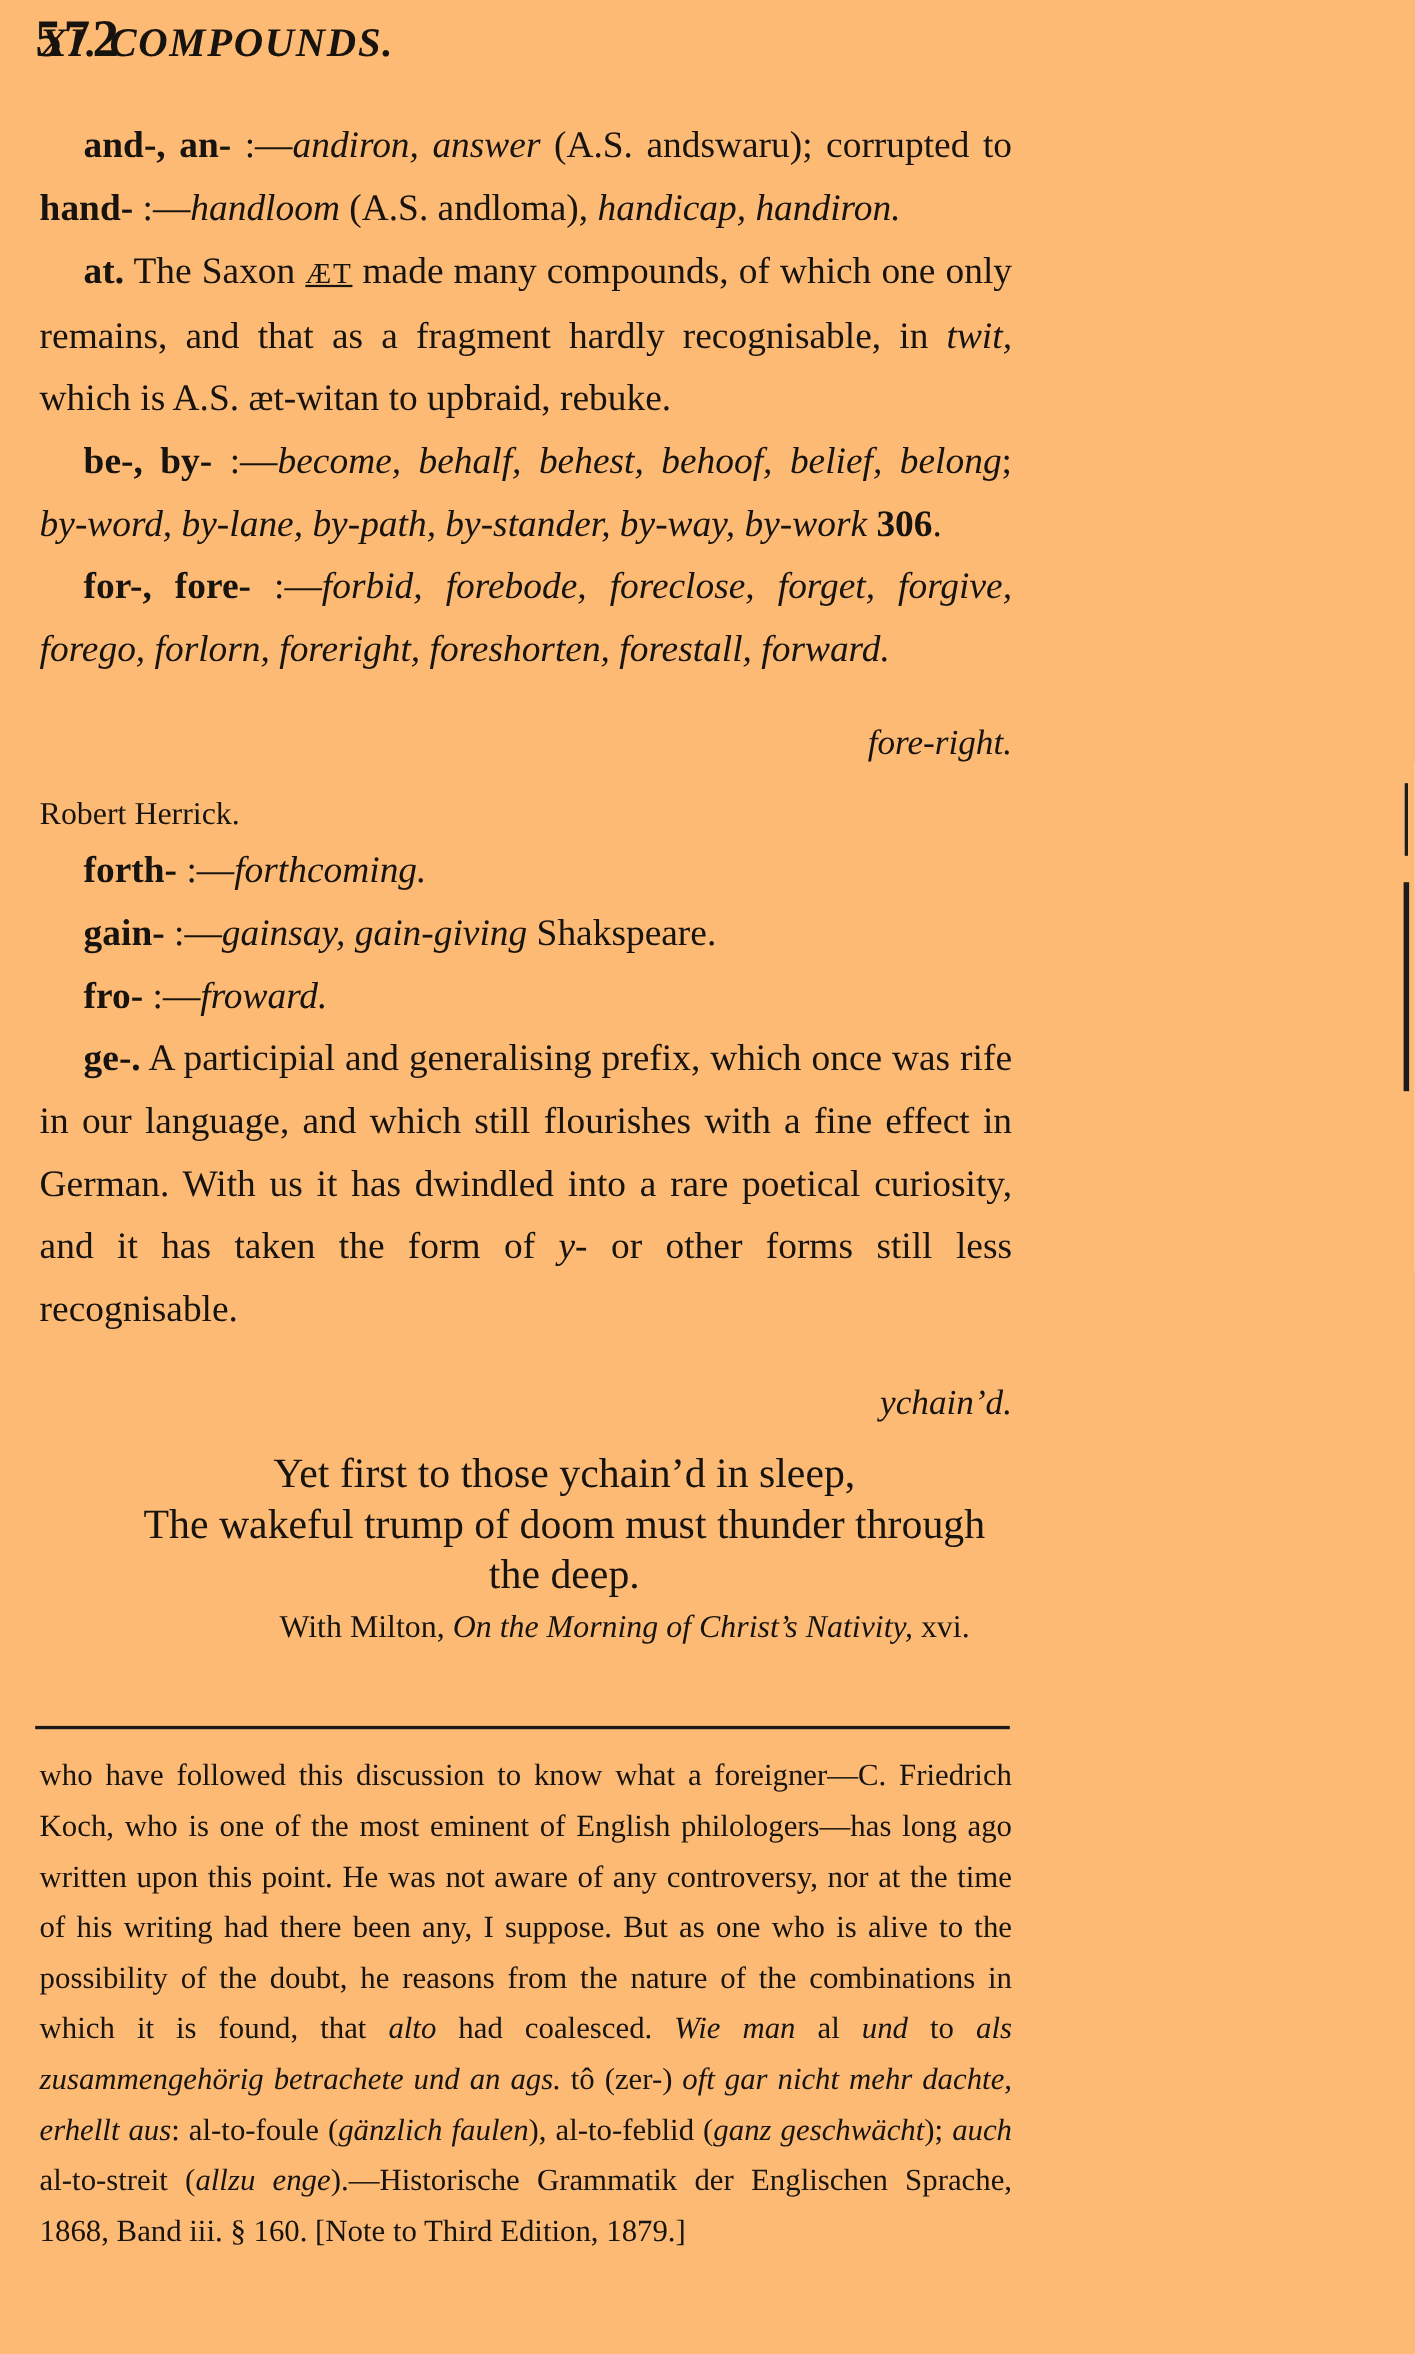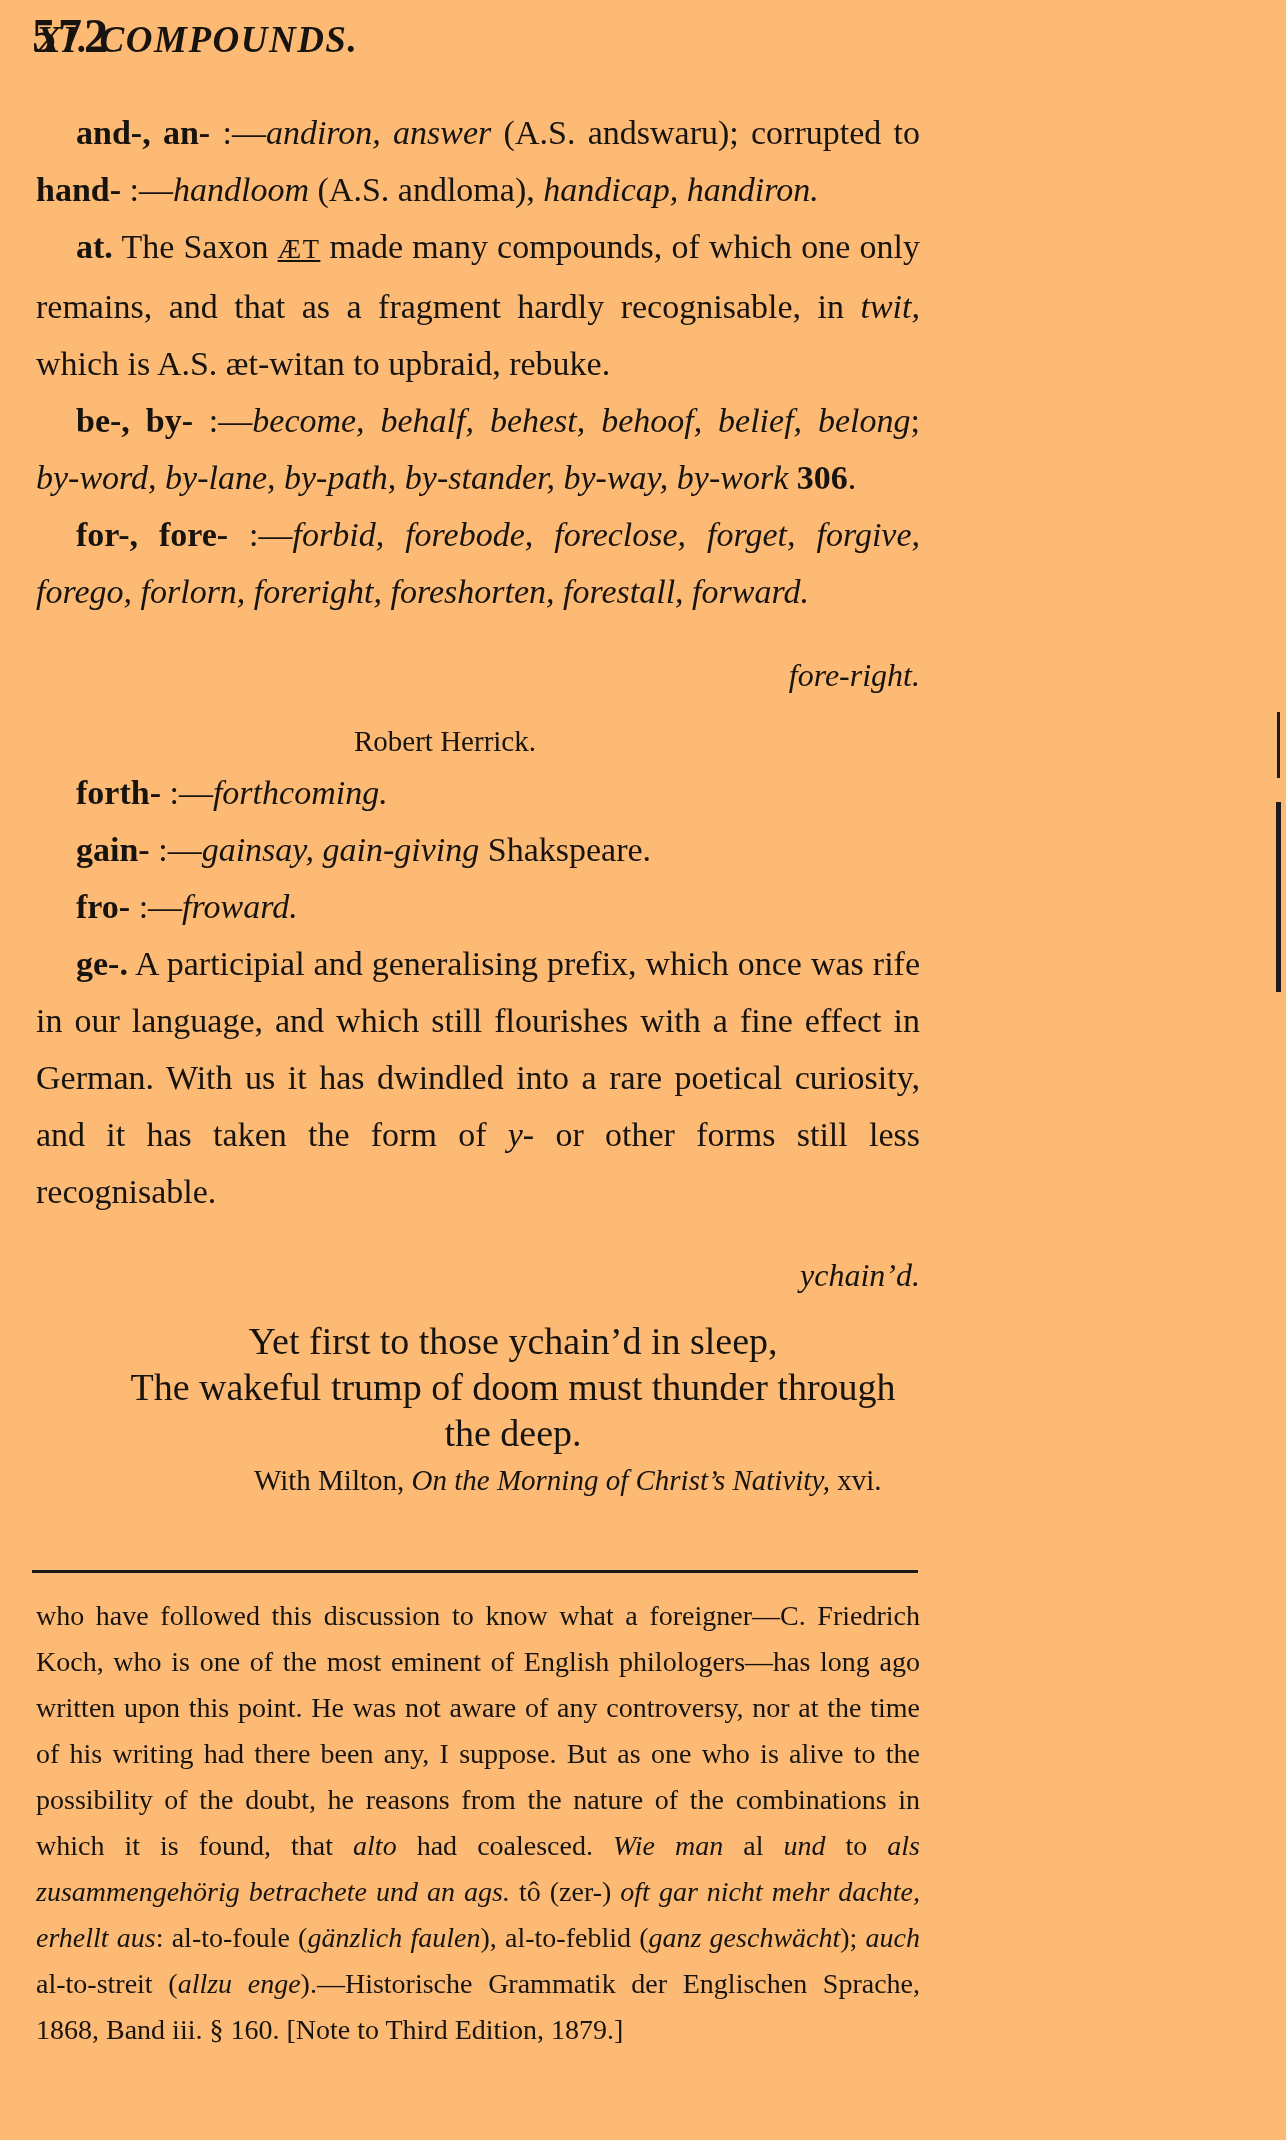--- a/index.html
+++ b/index.html
@@ -16,21 +16,21 @@
   .pagenum { position:absolute; left:-4px; top:-8px; font-size:48px; font-weight:600; letter-spacing:2px; }
   .running-head { font-size:37px; font-weight:bold; font-style:italic; letter-spacing:1.5px; padding-top:2px; }
 
   .entry { margin:0; font-size:34px; line-height:57px; text-align:justify; text-indent:40px; }
   .b { font-weight:bold; }
   .i { font-style:italic; }
   .sc { font-size:0.78em; letter-spacing:1.5px;text-decoration:underline; }
 
   .subhead { text-align:right; font-style:italic; font-size:32px; line-height:42px; margin:34px 0 22px; }
   .quote-center { font-size:29px; line-height:46px; text-align:center; padding-left:96px; }
-  .attr-right { font-size:29px; line-height:46px; text-align:center; padding-right:66px; }
+  .attr-right { font-size:29px; line-height:46px; text-align:left; padding-right:66px; }
 
   .verse { margin:0; }
   .verse-line { font-size:38px; line-height:46px; padding-left:70px;text-align:center; }
   .attr-milton { font-size:29px; line-height:48px; padding-left:218px; }
 
   .footnote-rule { border:none; border-top:3px solid #1a1a1a; margin:66px 0 0 -4px; width:886px; }
   .footnote { margin:20px 0 0; font-size:28px; line-height:46px; text-align:justify; }
 
   .edge-mark { position:absolute; background:#1c1c1c; }
   .em1 { left:1277px; top:712px; width:3px; height:66px; }

